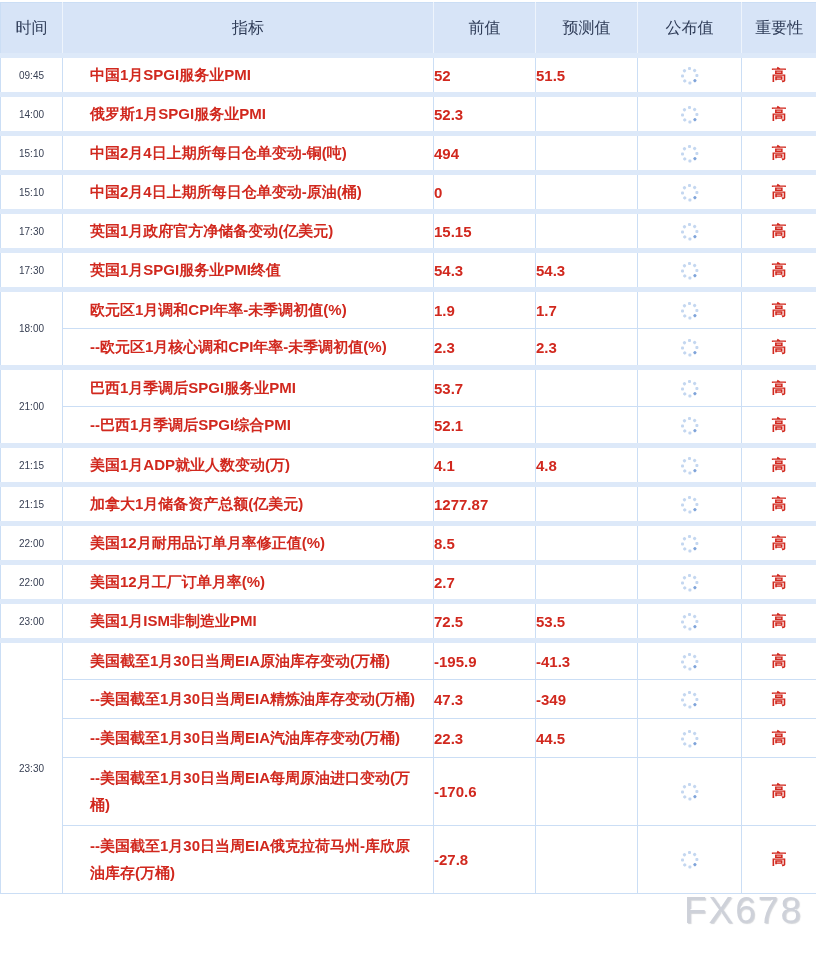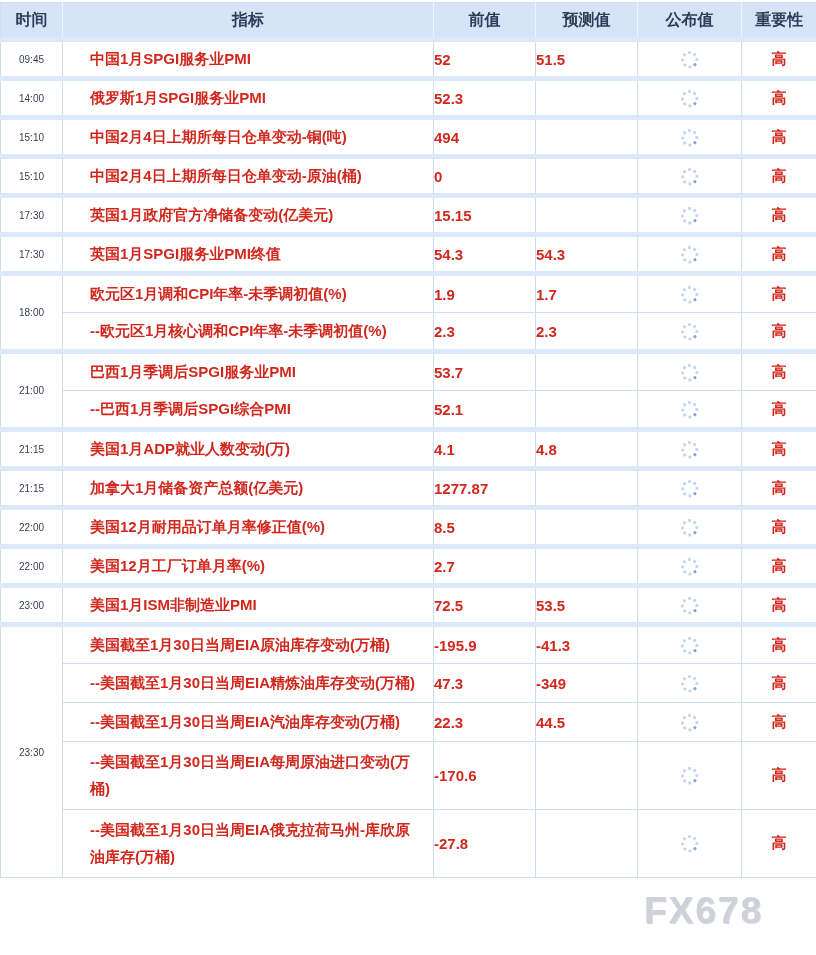--- a/index.html
+++ b/index.html
@@ -28,27 +28,27 @@
   col.c-ind{width:371px;}
   col.c-prev{width:102px;}
   col.c-fore{width:102px;}
   col.c-pub{width:104px;}
   col.c-imp{width:75px;}
 
   thead th{
     background:var(--c-header-bg);
     color:var(--c-navy);
     font-size:16px;
-    font-weight:bold;
+    font-weight:normal;
     height:34px;
     border-left:1px solid #eef4fc;
     border-right:1px solid #eef4fc;
     border-top:1px solid var(--c-border);
     text-align:center;
-    padding:0;
+    padding:8px;
   }
   thead th:first-child{border-left:1px solid var(--c-border);}
   thead th:last-child{border-right:none;}
 
   tbody td{
     background:#ffffff;
     border:1px solid var(--c-border);
     font-size:15px;
     padding:0;
     vertical-align:middle;
@@ -98,23 +98,23 @@
   .spinner i:nth-child(2){transform:rotate(45deg)  translateY(-7px);}
   .spinner i:nth-child(3){transform:rotate(90deg)  translateY(-7px);}
   .spinner i:nth-child(4){transform:rotate(135deg) translateY(-7px);background:var(--c-spin-dark);}
   .spinner i:nth-child(5){transform:rotate(180deg) translateY(-7px);}
   .spinner i:nth-child(6){transform:rotate(225deg) translateY(-7px);}
   .spinner i:nth-child(7){transform:rotate(270deg) translateY(-7px);}
   .spinner i:nth-child(8){transform:rotate(315deg) translateY(-7px);}
 
   .watermark{
     position:absolute;
-    left:644px;top:890px;
+    left:684px;top:890px;
     font-size:37px;
-    font-weight:bold;
+    font-weight:normal;
     letter-spacing:2px;
     color:var(--c-watermark);
     opacity:0.85;
     text-shadow:-1px -1px 0 rgba(255,255,255,0.95), 1px 1px 1px rgba(140,145,155,0.45);
     pointer-events:none;
     z-index:5;
   }
 </style>
 </head>
 <body>

